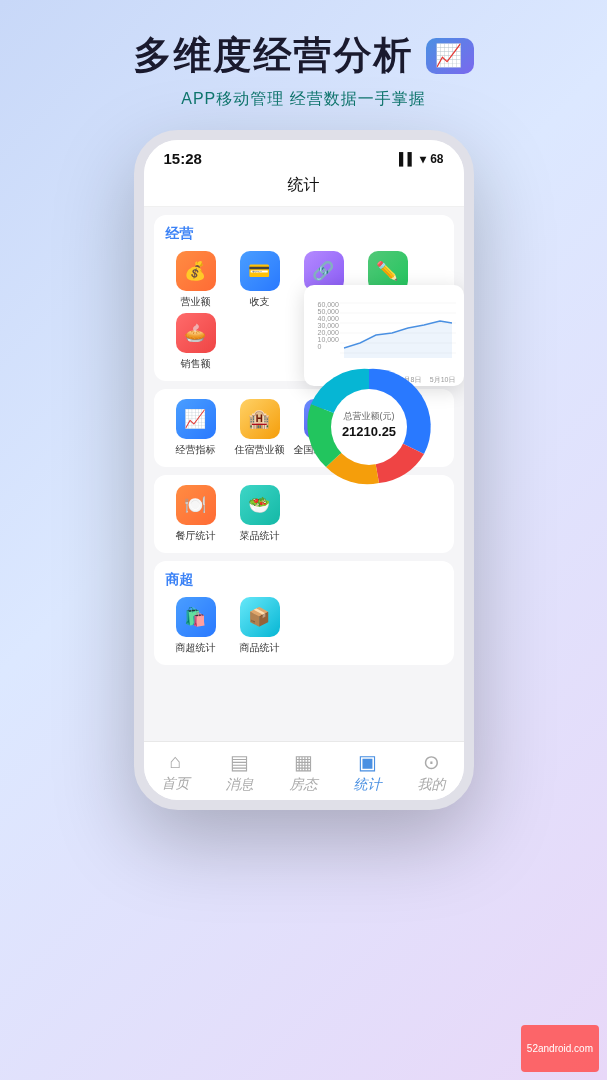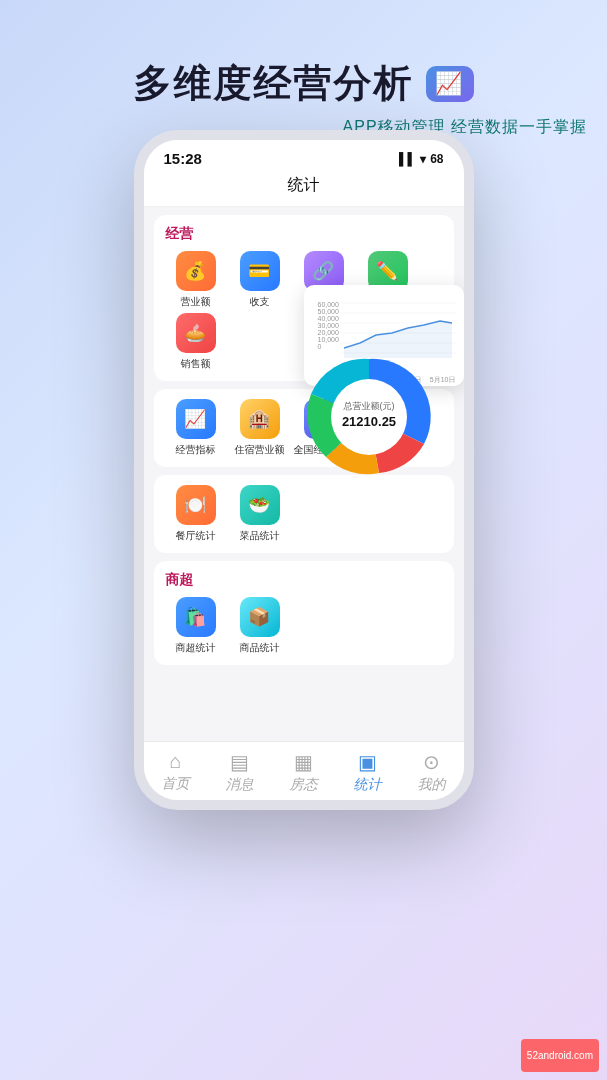--- a/index.html
+++ b/index.html
@@ -7,23 +7,22 @@
       width: 607px;
       height: 1080px;
       background: linear-gradient(135deg, #c8d8f8 0%, #dce8ff 40%, #e8d8f8 100%);
       font-family: -apple-system, 'PingFang SC', 'Microsoft YaHei', sans-serif;
       overflow: hidden;
       position: relative;
     }
 
     
     .page-header {
-      text-align: right;
+      text-align: center;
       padding: 30px 20px 10px;
-      margin-top: 28px;
     }
     .page-title-row {
       display: flex;
       align-items: center;
       justify-content: center;
       gap: 12px;
       margin-bottom: 8px;
     }
     .page-main-title {
       font-size: 38px;
@@ -104,21 +103,21 @@
     
     .section {
       background: white;
       margin: 8px 10px;
       border-radius: 12px;
       padding: 10px 12px;
     }
     .section-title {
       font-size: 14px;
       font-weight: 700;
-      color: #be185d;
+      color: #3b82f6;
       margin-bottom: 8px;
     }
     .section-items {
       display: flex;
       flex-wrap: wrap;
       gap: 4px;
     }
     .menu-item {
       display: flex;
       flex-direction: column;
@@ -185,21 +184,21 @@
       justify-content: space-between;
       font-size: 7px;
       color: #999;
       margin-top: 2px;
       margin-left: 28px;
     }
 
     
     .donut-popup {
       position: absolute;
-      bottom: 54px;
+      bottom: 44px;
       right: -10px;
       width: 180px;
       height: 160px;
       z-index: 10;
     }
 
     
     .bottom-nav {
       display: flex;
       background: white;
@@ -228,21 +227,21 @@
     .nav-label.active { color: #4a90e2; }
 
     
     .watermark {
       position: absolute;
       bottom: 8px;
       right: 8px;
       background: rgba(255,80,80,0.85);
       color: white;
       font-size: 10px;
-      padding: 11px 6px;
+      padding: 18px 6px;
       border-radius: 4px;
     }
 
     
     .line-chart-svg {
       width: 100%;
       height: 70px;
     }
   </style>
 </head>

